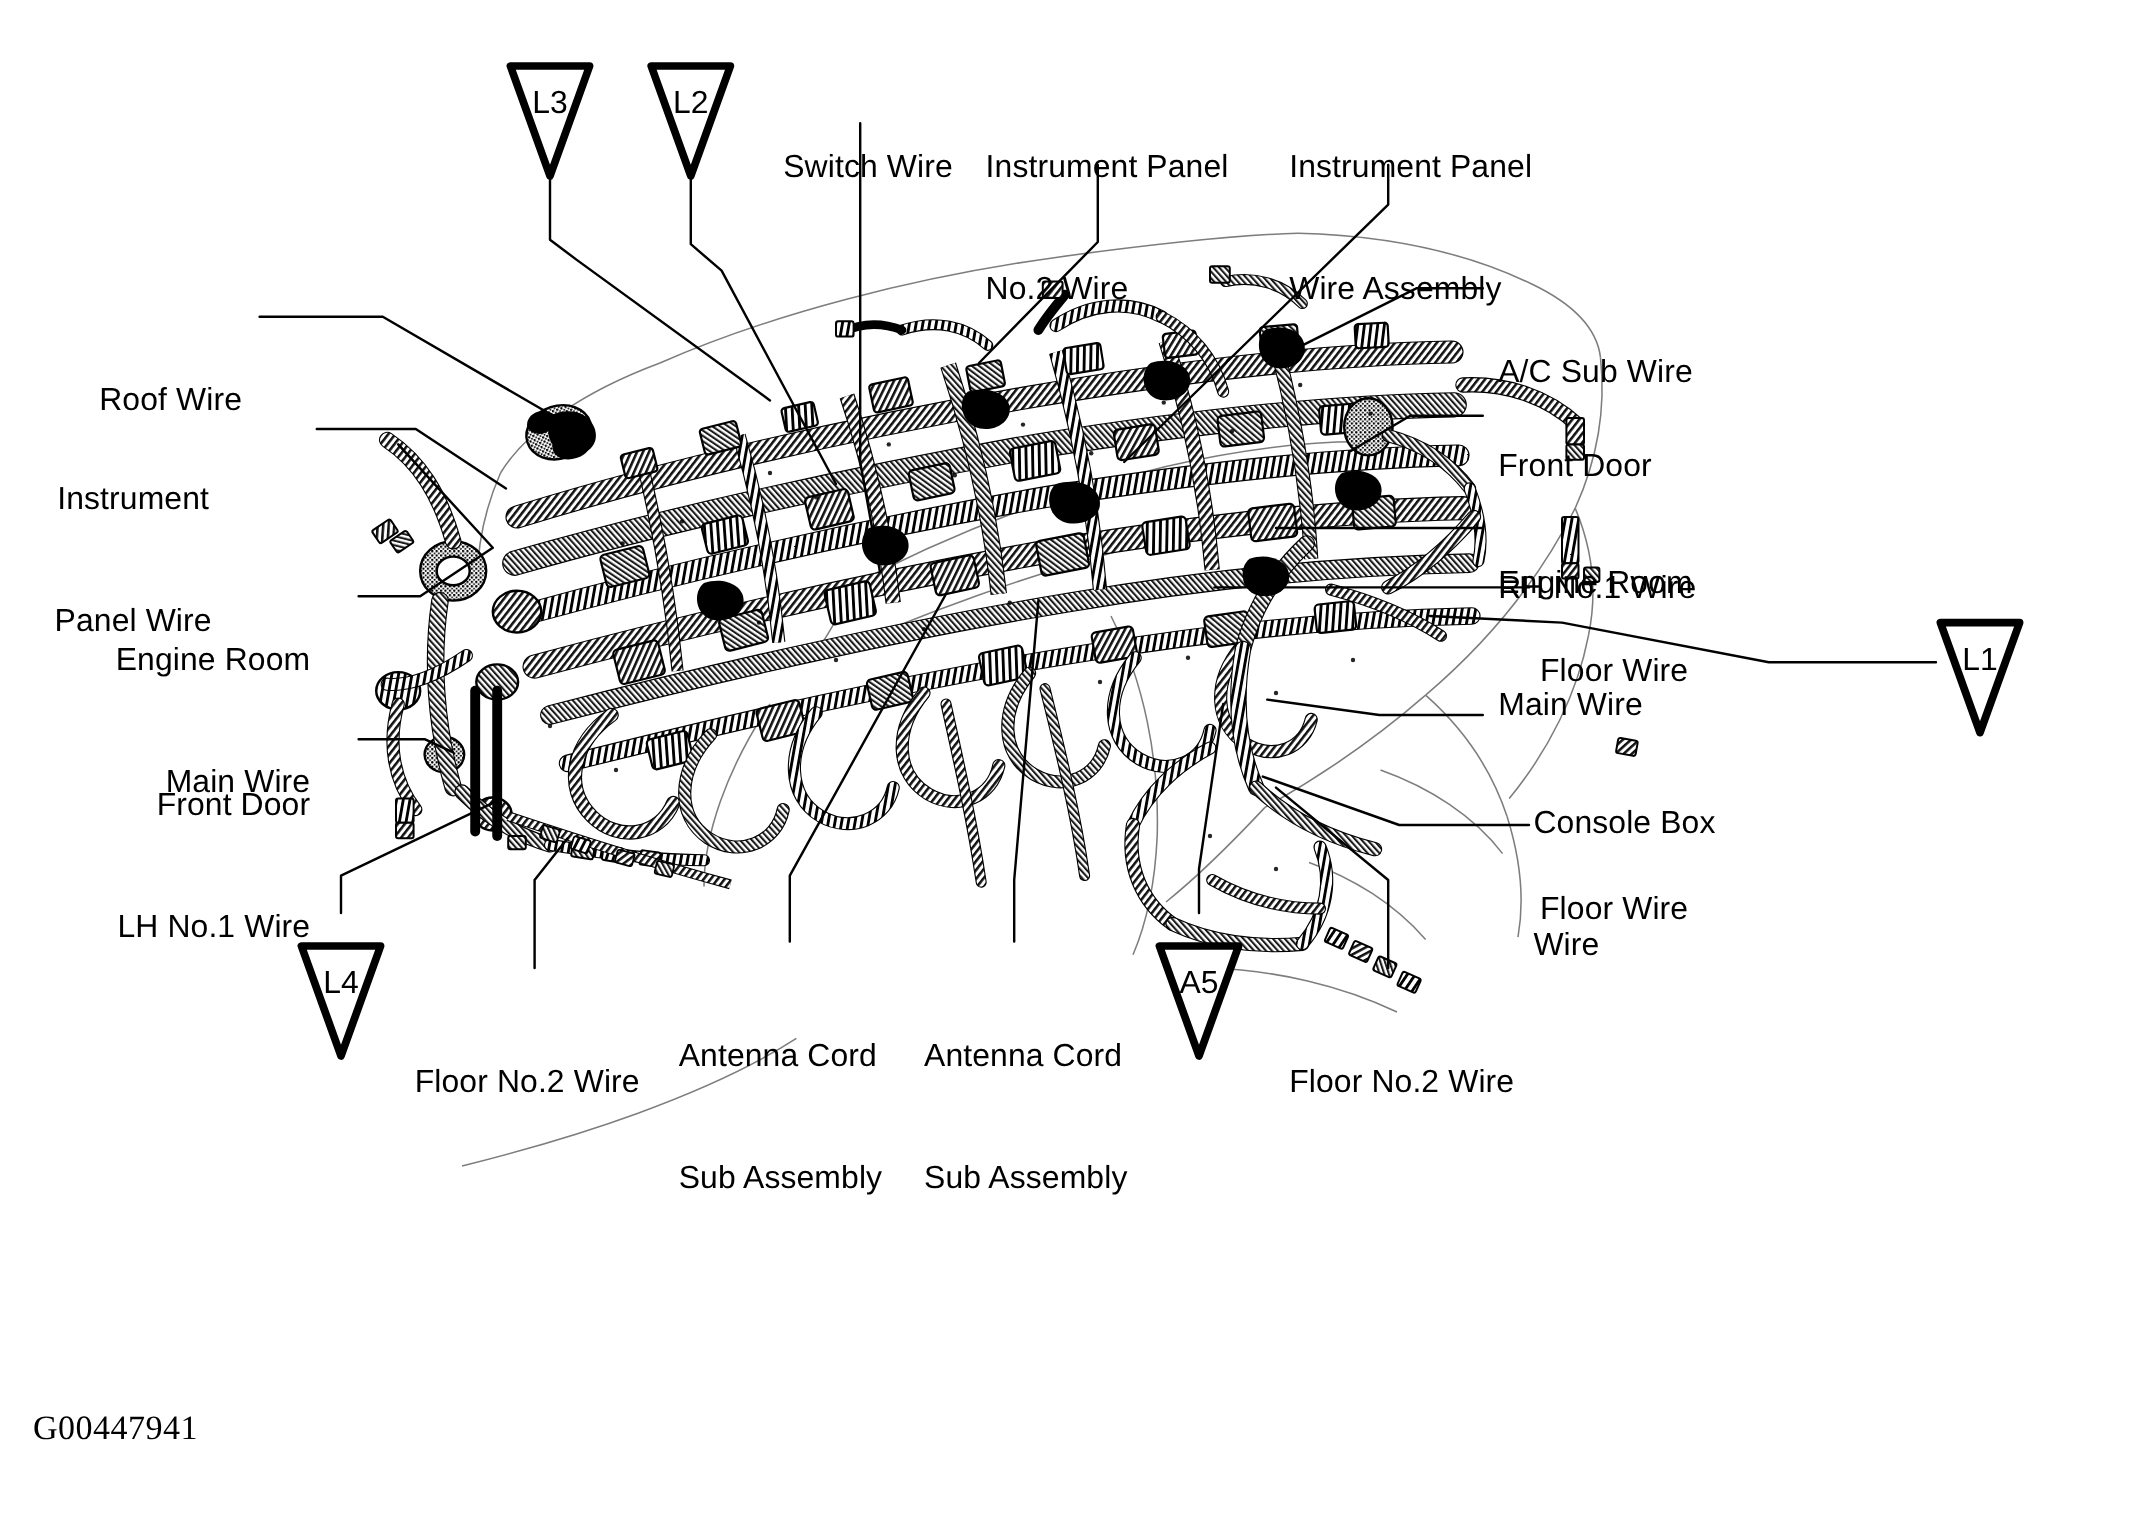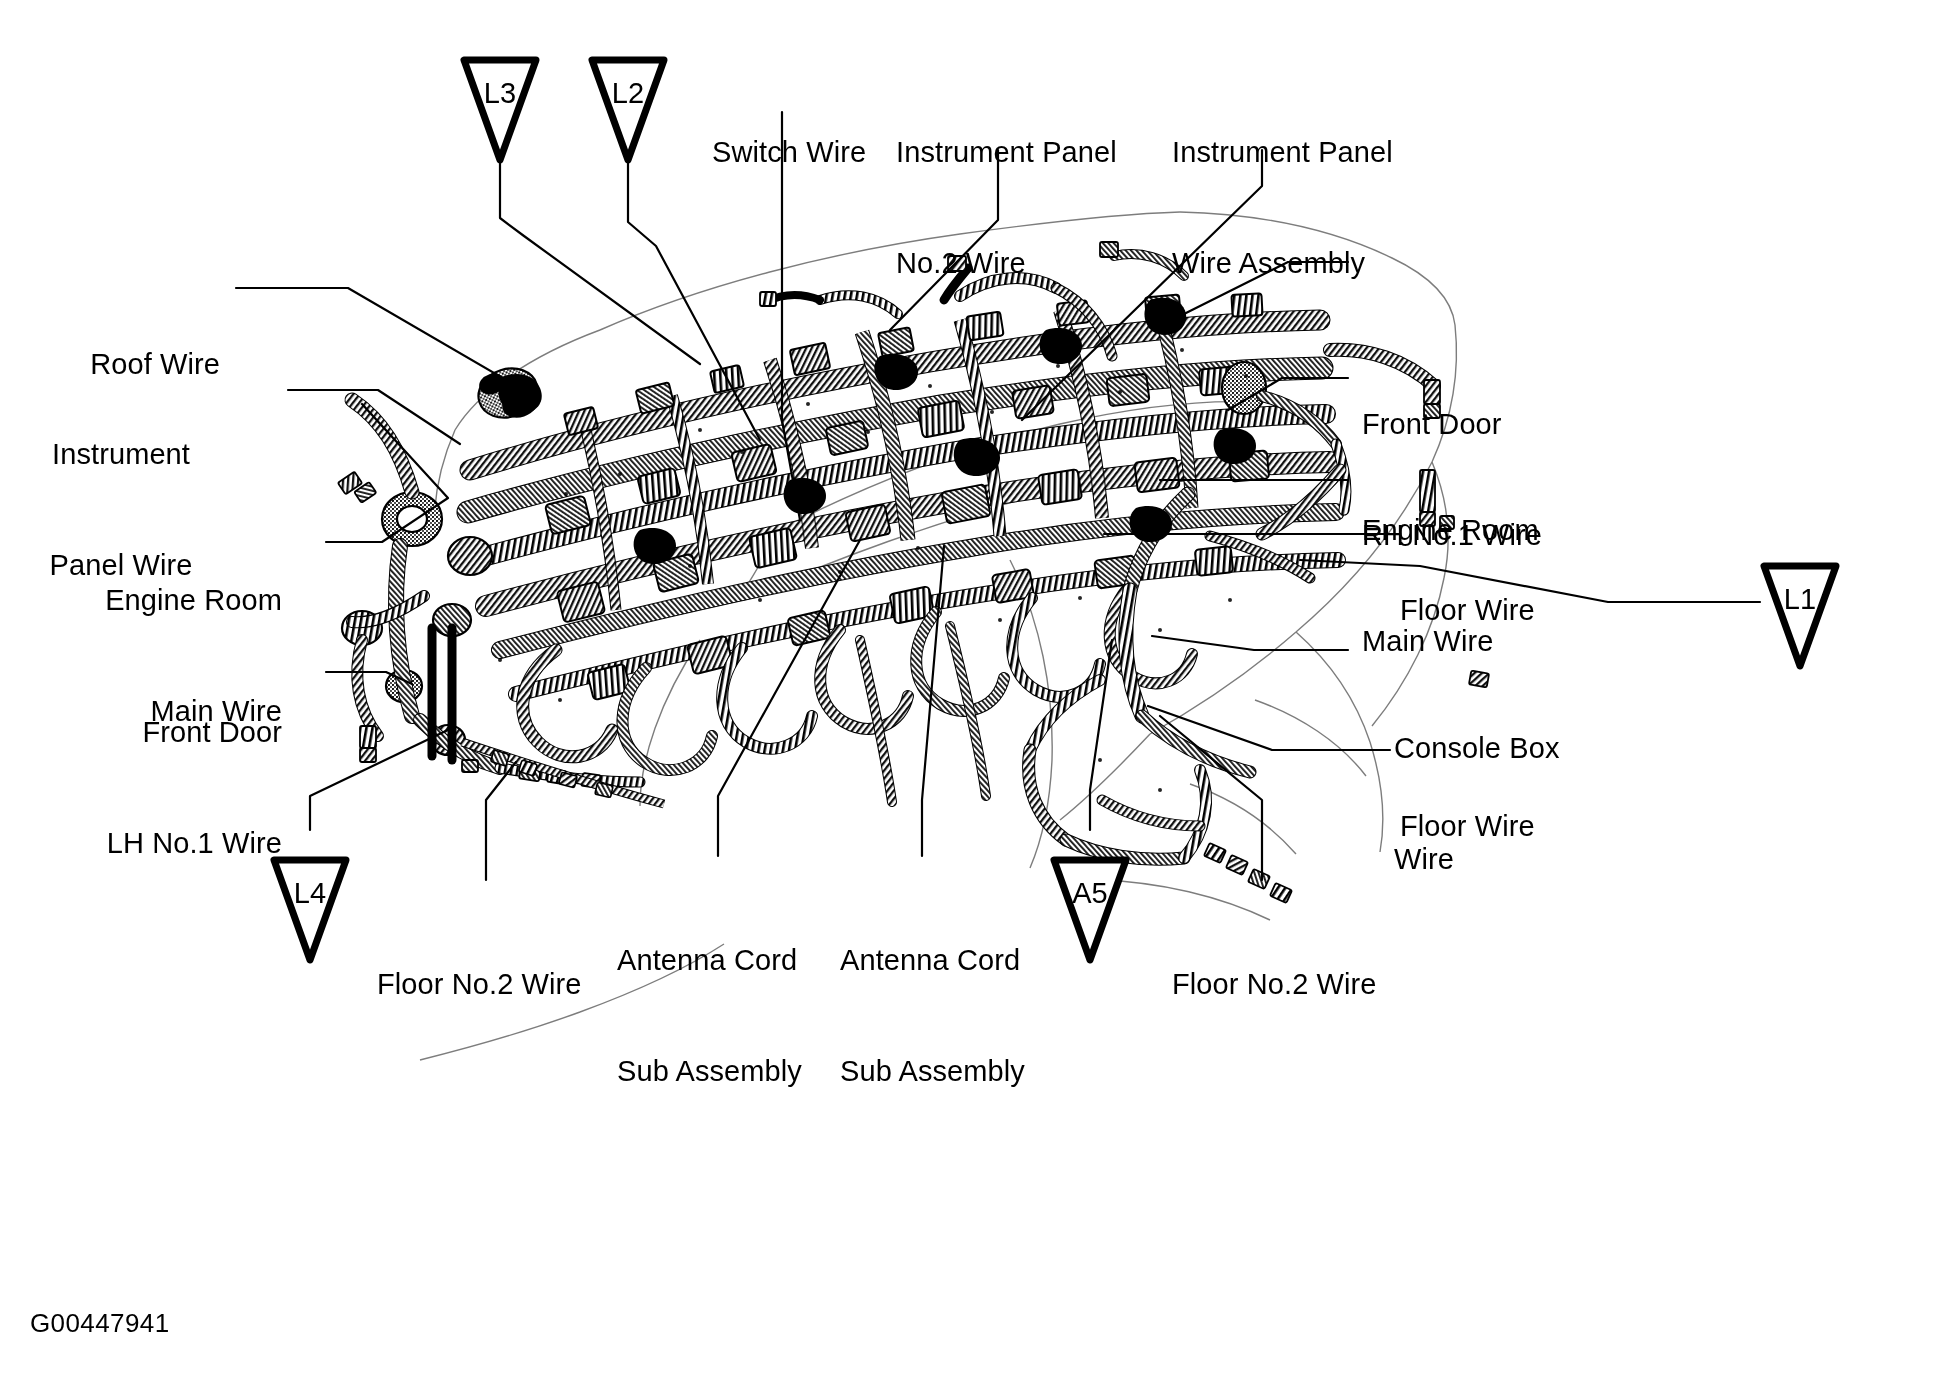--- a/index.html
+++ b/index.html
@@ -35,24 +35,23 @@
     line-height: 37px;
     letter-spacing: 0.1px;
     white-space: pre;
     color: #000;
   }
   .lbl.right { text-align: right; }
   .code {
     position: absolute;
     left: 30px;
     top: 1280px;
-    font-family: Liberation Sans, sans-serif;
-    font-size: 26px;
+    font-family: Liberation Serif, serif;
+    font-size: 31px;
     letter-spacing: 0.4px;
-    margin-top: 28px;
   }
   .tri-text {
     font-family: "Liberation Sans", sans-serif;
     font-size: 29px;
     fill: #000;
   }
 </style>
 </head>
 <body>
 
@@ -444,20 +443,23 @@
   <div class="lbl" style="left:896px; top:60px;">
     <div>Instrument Panel</div>
     <div>No.2 Wire</div>
   </div>
 
   <div class="lbl" style="left:1172px; top:60px;">
     <div>Instrument Panel</div>
     <div>Wire Assembly</div>
   </div>
 
+  <div class="lbl" style="left:1362px; top:246px;">
+    <div>A/C Sub Wire</div>
+  </div>
 
   <div class="lbl" style="left:1362px; top:332px;">
     <div>Front Door</div>
     <div>RH No.1 Wire</div>
   </div>
 
   <div class="lbl" style="left:1362px; top:438px;">
     <div>Engine Room</div>
     <div>Main Wire</div>
   </div>

